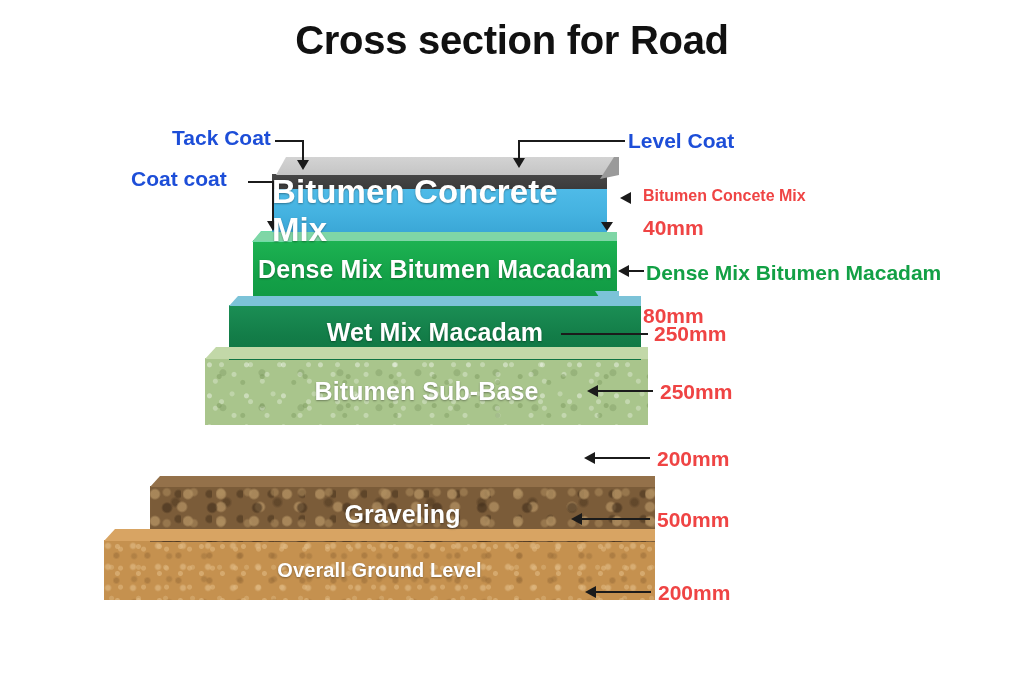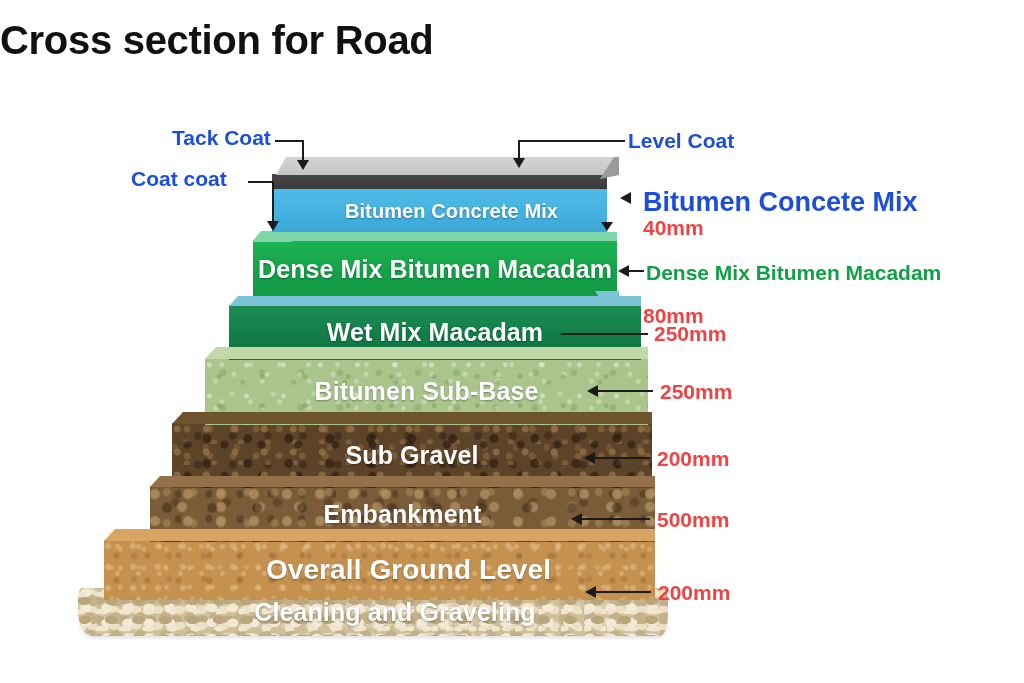--- a/index.html
+++ b/index.html
@@ -9,21 +9,21 @@
     background:#ffffff;
     font-family:"Liberation Sans", sans-serif;
     overflow:hidden;
     position:relative;
   }
   #stage{position:absolute;left:0;top:0;width:1024px;height:683px;}
 
   
   .title{
     position:absolute;left:0;top:18px;width:1024px;
-    text-align:left;
+    text-align:center;
     font-size:40px;font-weight:bold;color:#111111;
     letter-spacing:-0.3px;
   }
 
   
   .abs{position:absolute;}
 
   
   .slab{position:absolute;box-sizing:border-box;}
   .slab .face{
@@ -116,55 +116,45 @@
   }
   .arw-left{
     position:absolute;width:0;height:0;
     border-top:6px solid transparent;border-bottom:6px solid transparent;
     border-right:11px solid #1b1b1b;
   }
 
   
   .callout{position:absolute;font-size:21px;font-weight:bold;color:#1d4ed8;white-space:nowrap;}
   .dim{position:absolute;font-size:21px;font-weight:bold;color:#ef4444;white-space:nowrap;}
-  .side-red{position:absolute;font-size:27px;font-weight:bold;color:#1d4ed8;white-space:nowrap;}
+  .side-red{position:absolute;font-size:16px;font-weight:bold;color:#ef4444;white-space:nowrap;}
   .side-green{position:absolute;font-size:21px;font-weight:bold;color:#12a045;white-space:nowrap;}
 </style>
 </head>
 <body>
 
 <div id="stage">
 
   <div class="title">Cross section for Road</div>
 
-  <div class="slab" style="left:78px;top:588px;width:590px;height:48px;">
-    <div class="face tex-gravelbed" style="border-radius:4px 6px 8px 14px / 10px 10px 22px 26px;box-shadow:0 3px 5px -2px rgba(0,0,0,.18);"></div>
-    <div class="lbl" style="font-size:25px;justify-content:center;padding-left:22px;">Cleaning and Graveling</div>
-  </div>
 
   <div class="slab" style="left:104px;top:540px;width:551px;height:60px;">
     <div class="chamfer" style="left:0;top:-11px;width:551px;height:12px;background:#d8a463;
                 clip-path:polygon(11px 0, 551px 0, 551px 12px, 0 12px);"></div>
     <div class="face tex-ground"></div>
-    <div class="lbl" style="font-size:28px;padding-left:29px;">Overall Ground Level</div>
+    <div class="lbl" style="font-size:20px;">Overall Ground Level</div>
   </div>
 
   <div class="slab" style="left:150px;top:486px;width:505px;height:56px;">
     <div class="chamfer" style="left:0;top:-10px;width:505px;height:11px;background:#94714a;
                 clip-path:polygon(10px 0, 505px 0, 505px 11px, 0 11px);"></div>
     <div class="face tex-embank"></div>
-    <div class="lbl" style="font-size:25px;">Embankment</div>
-  </div>
-
-  <div class="slab" style="left:172px;top:423px;width:480px;height:65px;">
-    <div class="chamfer" style="left:0;top:-11px;width:480px;height:12px;background:#6f532f;
-                clip-path:polygon(11px 0, 480px 0, 480px 12px, 0 12px);"></div>
-    <div class="face tex-subgravel"></div>
-    <div class="lbl" style="font-size:25px;">Sub Gravel</div>
-  </div>
+    <div class="lbl" style="font-size:25px;">Graveling</div>
+  </div>
+
 
   <div class="slab" style="left:205px;top:358px;width:443px;height:67px;">
     <div class="chamfer" style="left:0;top:-11px;width:443px;height:12px;background:#c2d8a8;
                 clip-path:polygon(11px 0, 443px 0, 443px 12px, 0 12px);"></div>
     <div class="face tex-gsb"></div>
     <div class="lbl" style="font-size:25px;">Bitumen Sub-Base</div>
   </div>
 
   <div class="slab" style="left:229px;top:305px;width:412px;height:55px;">
     <div class="chamfer" style="left:0;top:-9px;width:412px;height:10px;background:#7cc3d8;
@@ -181,21 +171,21 @@
   </div>
 
   <div class="abs" style="left:595px;top:291px;width:24px;height:9px;background:#7cc3d8;
               clip-path:polygon(0 0,24px 0,24px 9px,6px 9px);"></div>
 
   <div class="abs" style="left:252px;top:231px;width:40px;height:11px;background:#6fdca6;
               clip-path:polygon(9px 0,40px 0,40px 11px,0 11px);"></div>
 
   <div class="slab" style="left:272px;top:188px;width:335px;height:46px;">
     <div class="face" style="background:linear-gradient(180deg,#4fbbe8 0%,#44b2e0 55%,#3aa6d6 100%);"></div>
-    <div class="lbl" style="font-size:20px;margin-left:12px;">Bitumen Concrete Mix</div>
+    <div class="lbl" style="font-size:33px;">Bitumen Concrete Mix</div>
   </div>
 
   <div class="abs" style="left:272px;top:174px;width:335px;height:15px;
               background:linear-gradient(180deg,#474747 0%,#3b3b3b 100%);"></div>
 
   <div class="abs" style="left:281px;top:169px;width:62px;height:6px;background:#8fe3c6;"></div>
 
   <div class="abs" style="left:276px;top:157px;width:343px;height:18px;
               background:linear-gradient(180deg,#d3d3d3 0%,#c5c5c5 100%);
               clip-path:polygon(10px 0, 343px 0, 333px 18px, 0 18px);"></div>

